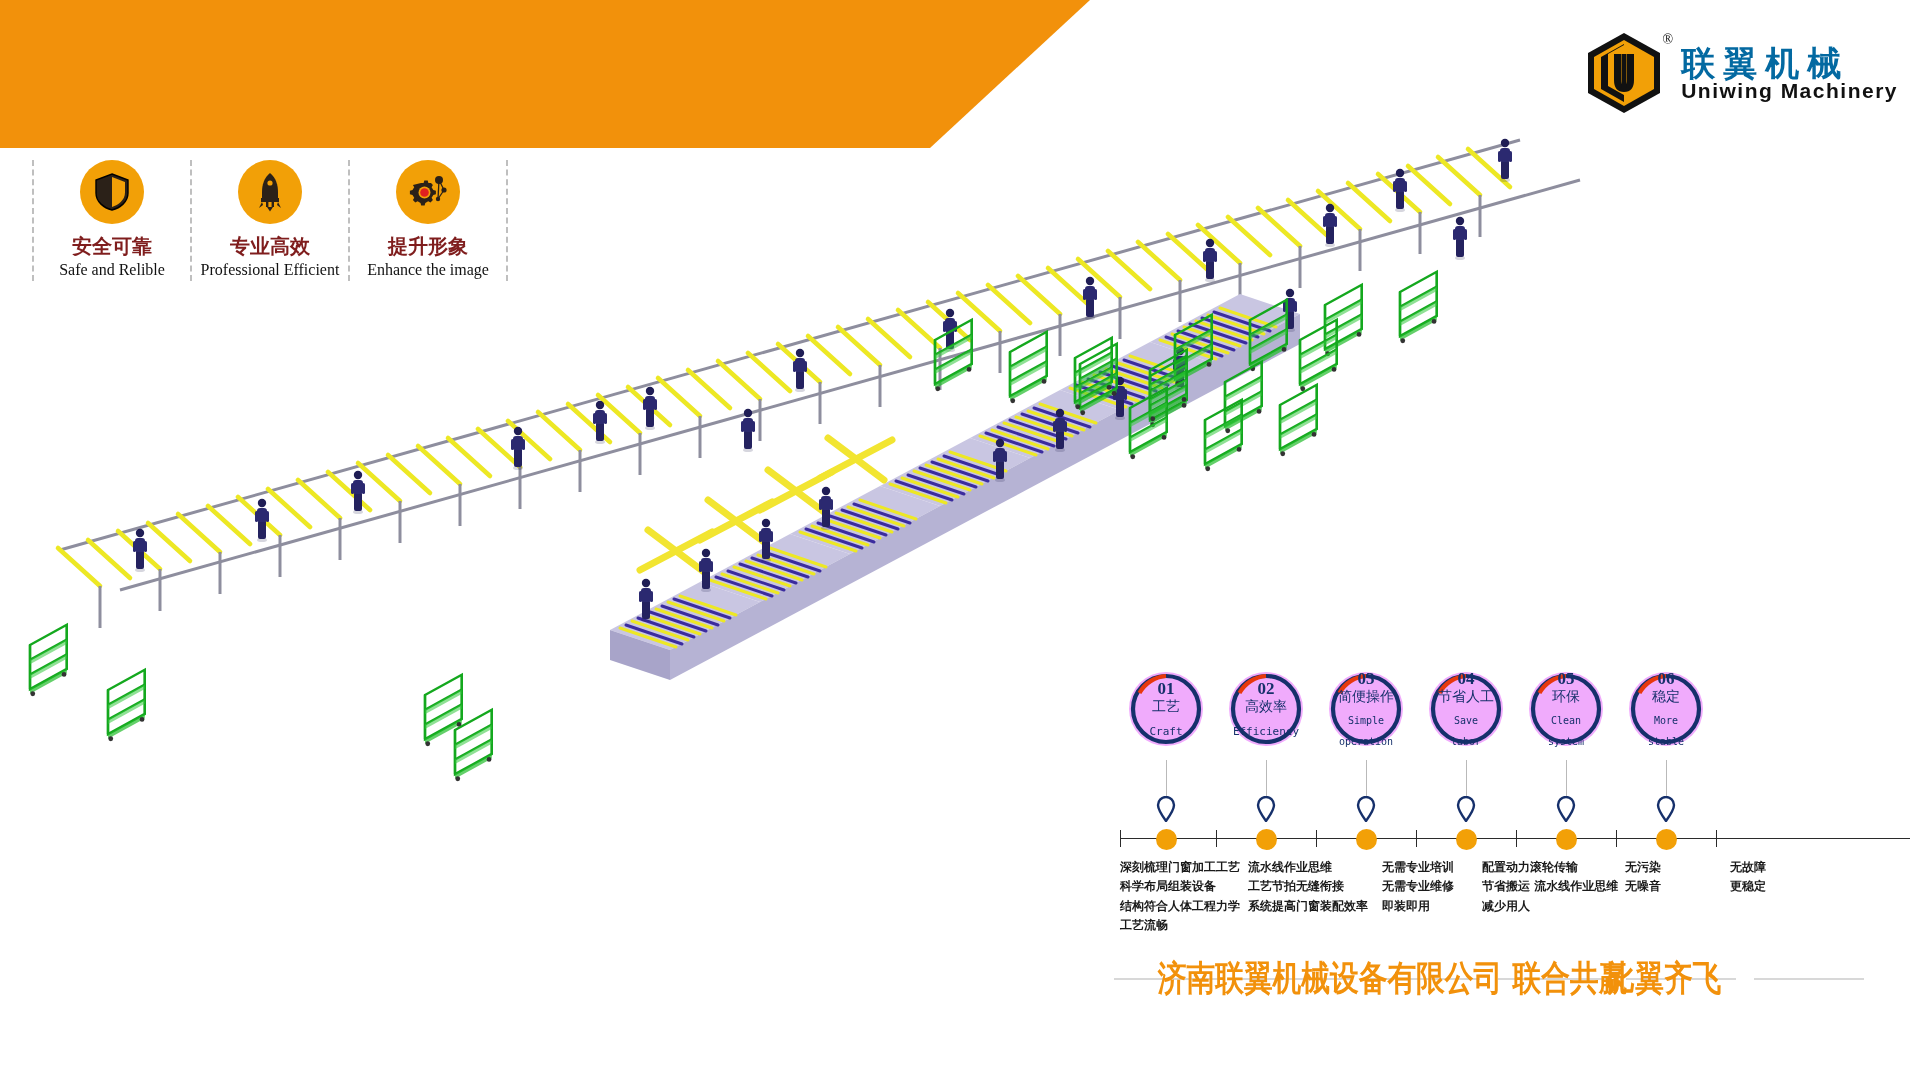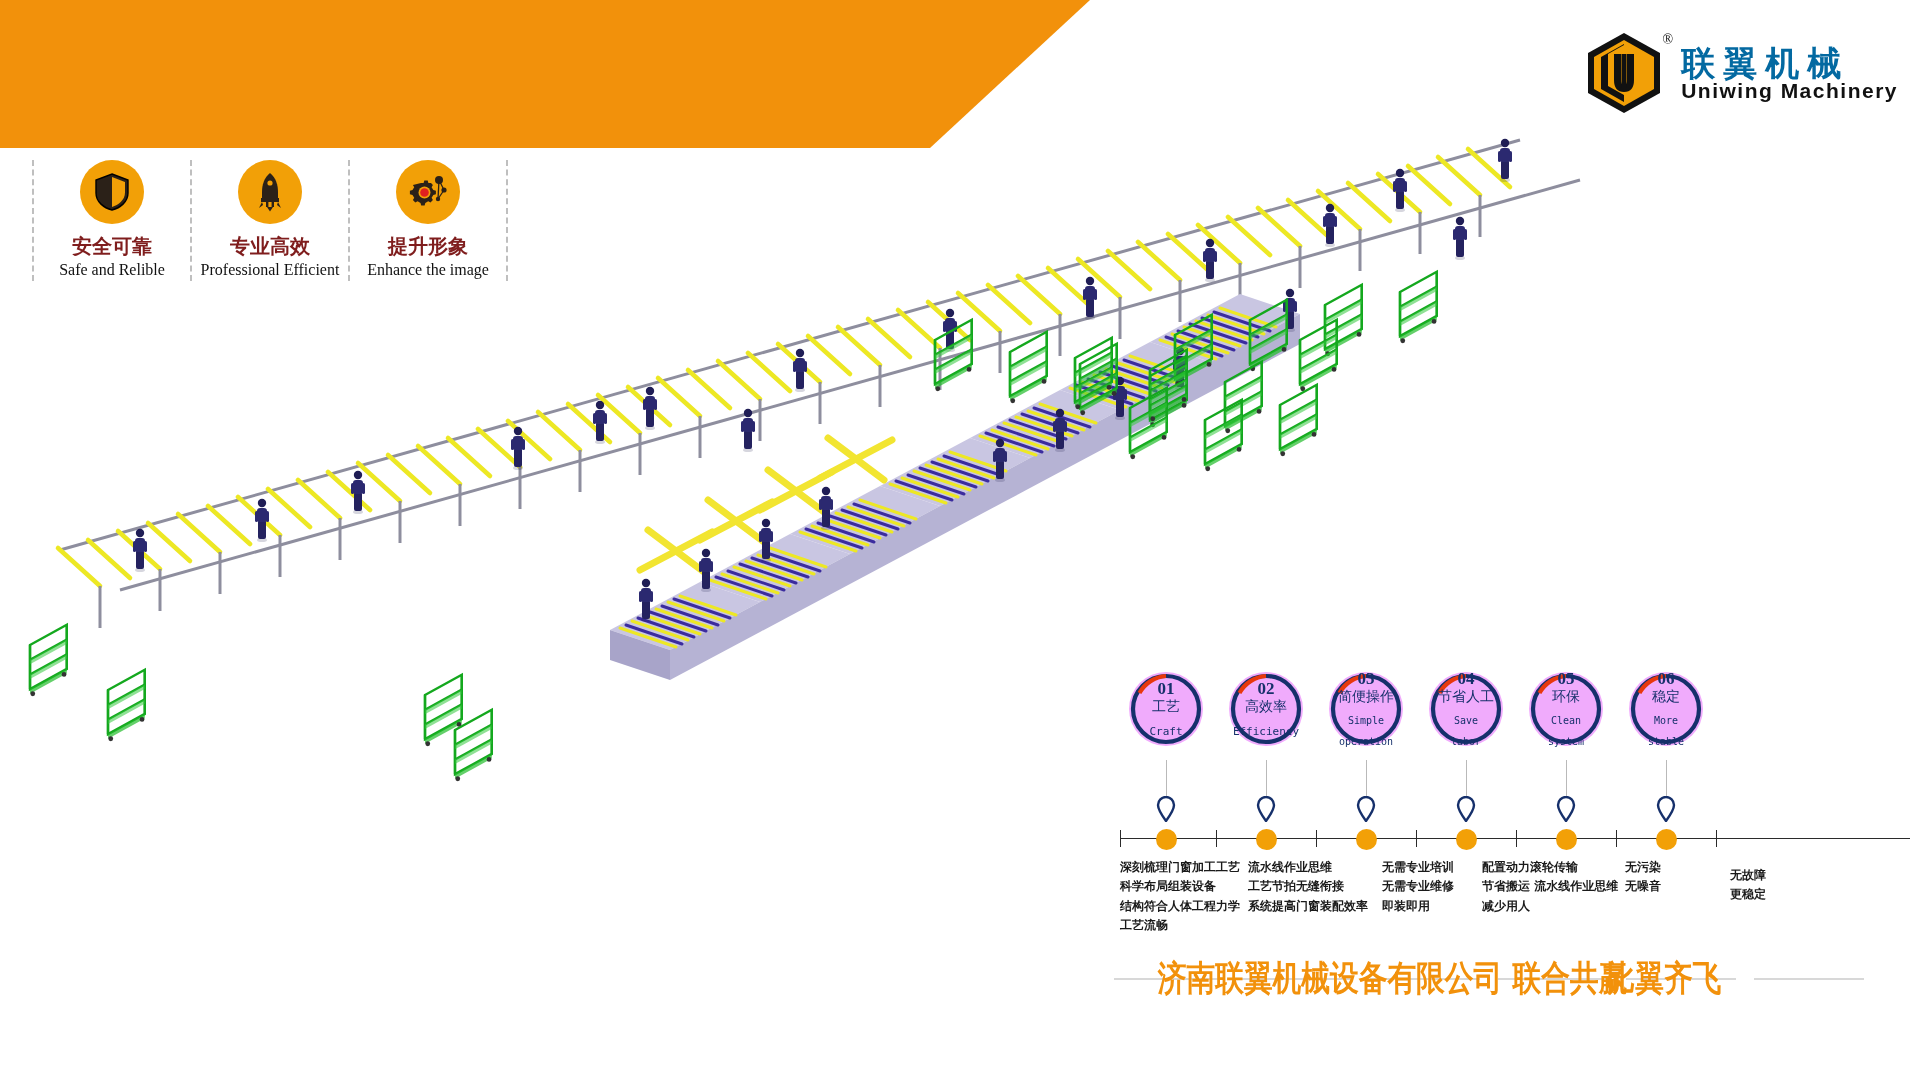--- a/index.html
+++ b/index.html
@@ -799,21 +799,21 @@
       <div>配置动力滚轮传输</div>
       <div>节省搬运 流水线作业思维</div>
       <div>减少用人</div>
     </div>
 
     <div class="tl-desc" style="left:505px;">
       <div>无污染</div>
       <div>无噪音</div>
     </div>
 
-    <div class="tl-desc" style="left:610px;margin-top:8px;">
+    <div class="tl-desc" style="left:610px;">
       <div>无故障</div>
       <div>更稳定</div>
     </div>
 
     <div class="tl-underline" style="left:-6px;width:110px;"></div>
     <div class="tl-underline" style="left:122px;width:110px;"></div>
     <div class="tl-underline" style="left:250px;width:110px;"></div>
     <div class="tl-underline" style="left:378px;width:110px;"></div>
     <div class="tl-underline" style="left:506px;width:110px;"></div>
     <div class="tl-underline" style="left:634px;width:110px;"></div>

